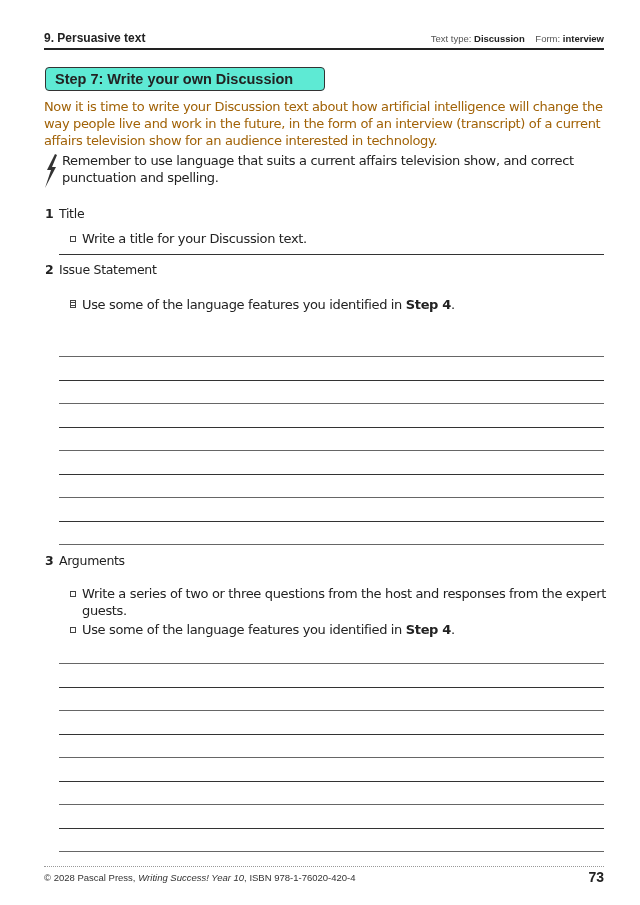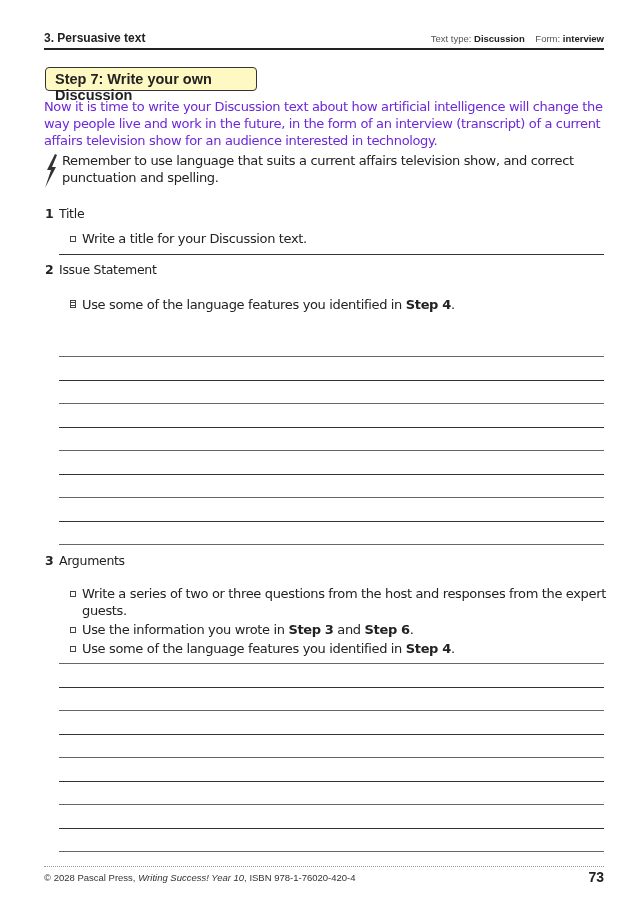--- a/index.html
+++ b/index.html
@@ -38,44 +38,44 @@
       font-size: 9.5px;
       color: #555;
     }
     .header .meta b { color: #222; }
     .header .meta .gap { display: inline-block; width: 8px; }
 
     .step-box {
       position: absolute;
       left: 45px;
       top: 67px;
-      width: 212px;
+      width: 280px;
       height: 24px;
-      background: #fef9c3;
+      background: #5eead4;
       border: 1.5px solid #333;
       border-radius: 4px;
       box-sizing: border-box;
     }
     .step-box span {
       position: absolute;
       left: 9px;
       top: 3px;
       font-size: 14.5px;
       font-weight: bold;
       color: #222;
     }
 
     .intro {
       position: absolute;
       left: 44px;
       top: 98px;
       width: 560px;
       font-size: 13px;
       line-height: 17px;
-      color: #6d28d9;
+      color: #a16207;
       font-family: "DejaVu Sans", sans-serif;
       letter-spacing: -0.35px;
     }
     .tip {
       position: absolute;
       left: 44px;
       top: 152px;
       width: 560px;
     }
     .tip .bolt {
@@ -169,21 +169,21 @@
       top: 2px;
       font-size: 14px;
       font-weight: bold;
       color: #222;
     }
   </style>
 </head>
 <body>
 
 <div class="header">
-  <span class="chapter">3. Persuasive text</span>
+  <span class="chapter">9. Persuasive text</span>
   <span class="meta">
     <span>Text type:</span>
     <b>Discussion</b><span class="gap"></span>
     <span>Form:</span>
     <b>interview</b>
   </span>
 </div>
 
 <div class="step-box">
   <span>Step 7: Write your own Discussion</span>
@@ -214,21 +214,20 @@
     <div class="write-line alt" style="top: 403px;"></div>
     <div class="write-line" style="top: 427px;"></div>
     <div class="write-line alt" style="top: 450px;"></div>
     <div class="write-line" style="top: 474px;"></div>
     <div class="write-line alt" style="top: 497px;"></div>
     <div class="write-line" style="top: 521px;"></div>
     <div class="write-line alt" style="top: 544px;"></div>
     <div class="section-title" style="top: 553px;"><span class="num">3</span><span>Arguments</span></div>
     <ul class="bullets" style="top: 573px;">
       <li><span class="sq"></span><span>Write a series of two or three questions from the host and responses from the expert guests.</span></li>
-      <li><span class="sq"></span><span>Use the information you wrote in </span><b>Step 3</b><span> and </span><b>Step 6</b><span>.</span></li>
       <li><span class="sq"></span><span>Use some of the language features you identified in </span><b>Step 4</b><span>.</span></li>
     </ul>
     <div class="write-line alt" style="top: 663px;"></div>
     <div class="write-line" style="top: 687px;"></div>
     <div class="write-line alt" style="top: 710px;"></div>
     <div class="write-line" style="top: 734px;"></div>
     <div class="write-line alt" style="top: 757px;"></div>
     <div class="write-line" style="top: 781px;"></div>
     <div class="write-line alt" style="top: 804px;"></div>
     <div class="write-line" style="top: 828px;"></div>

